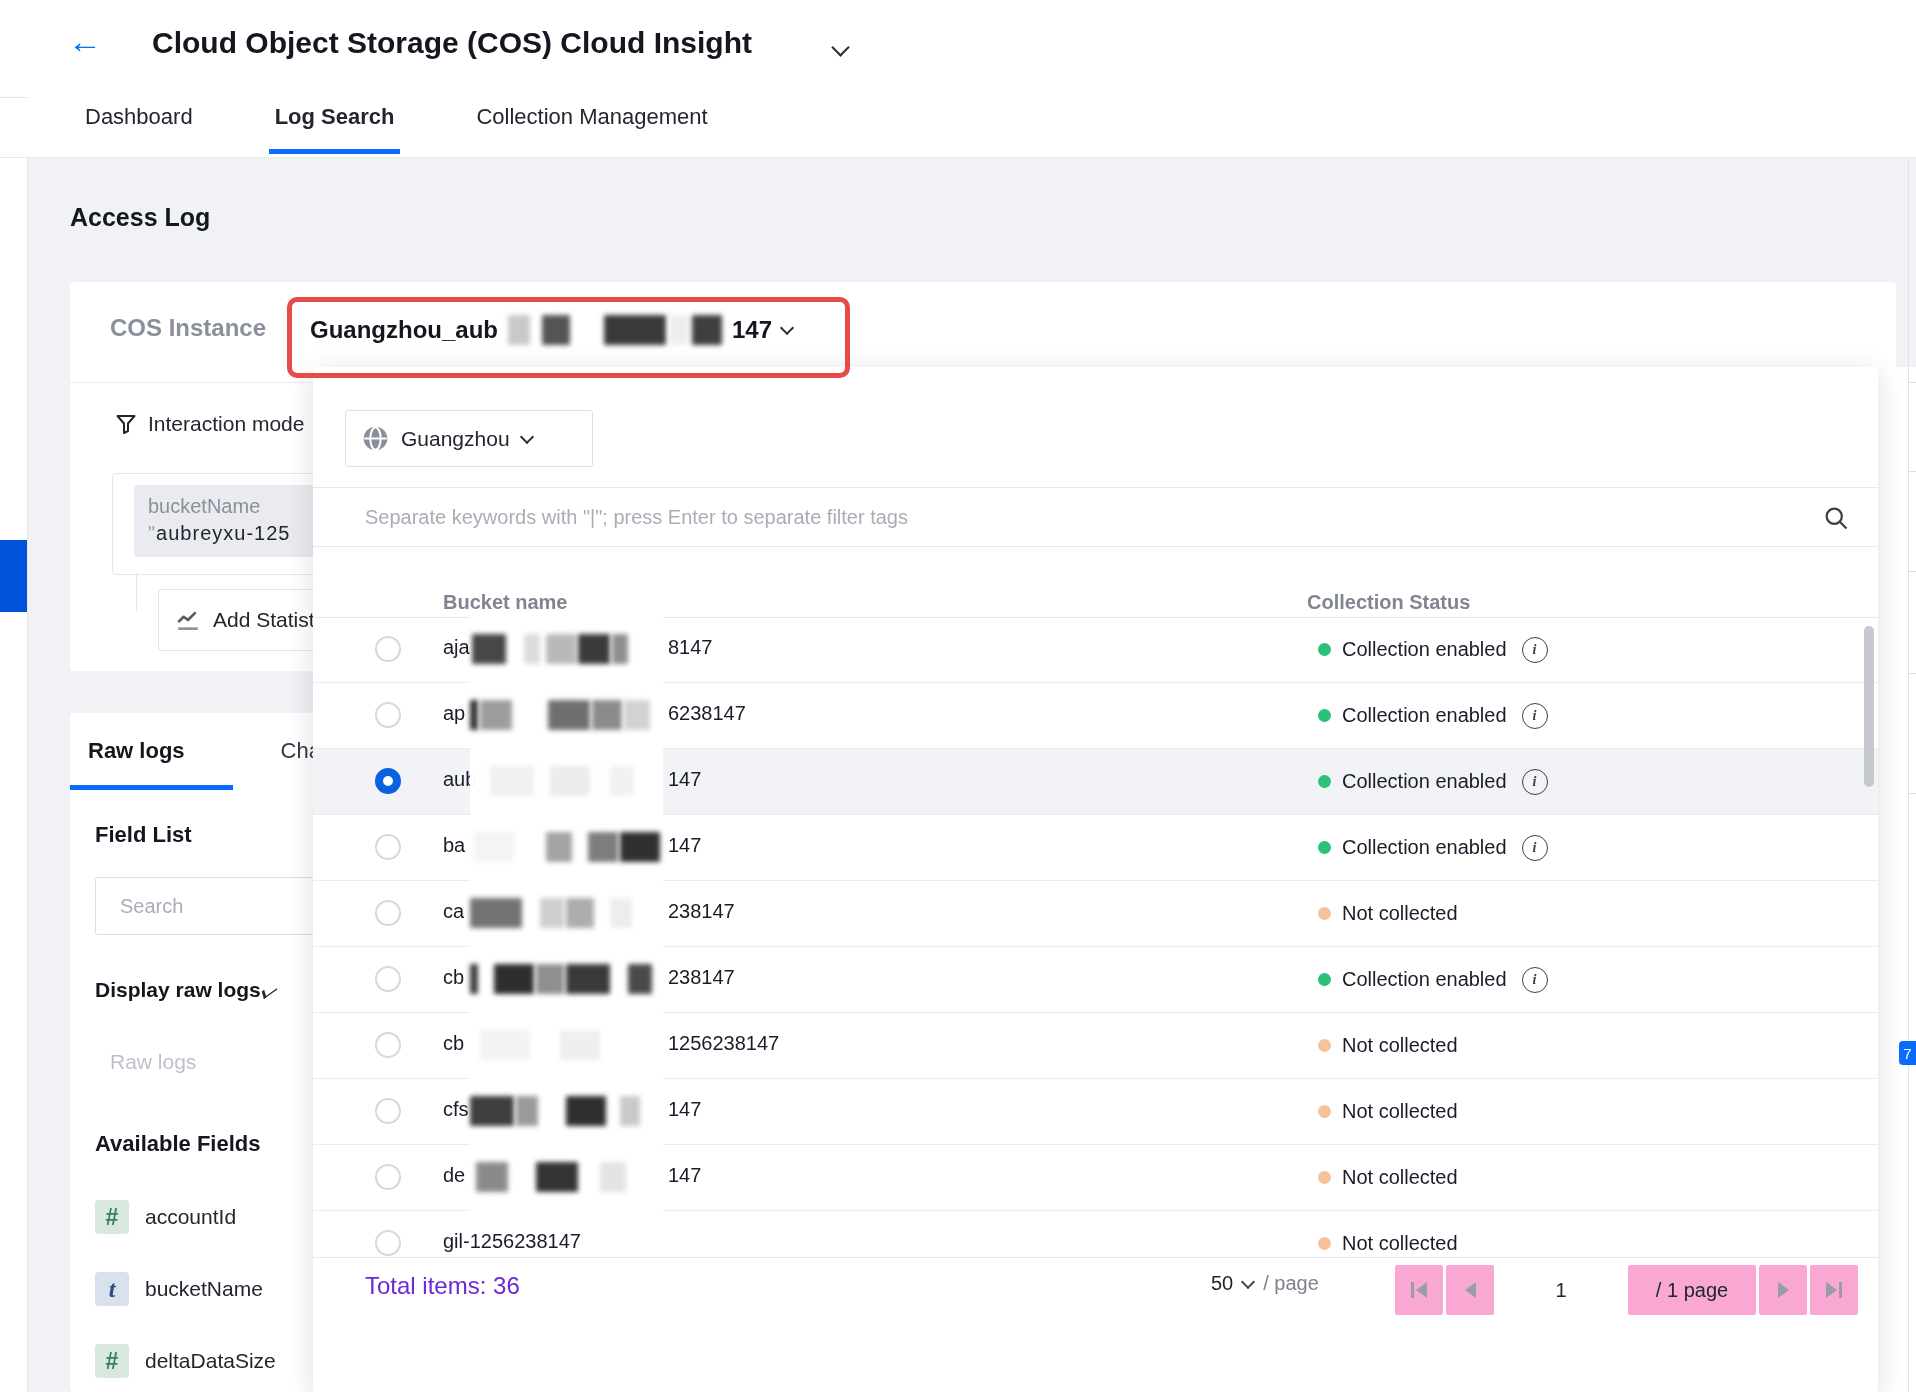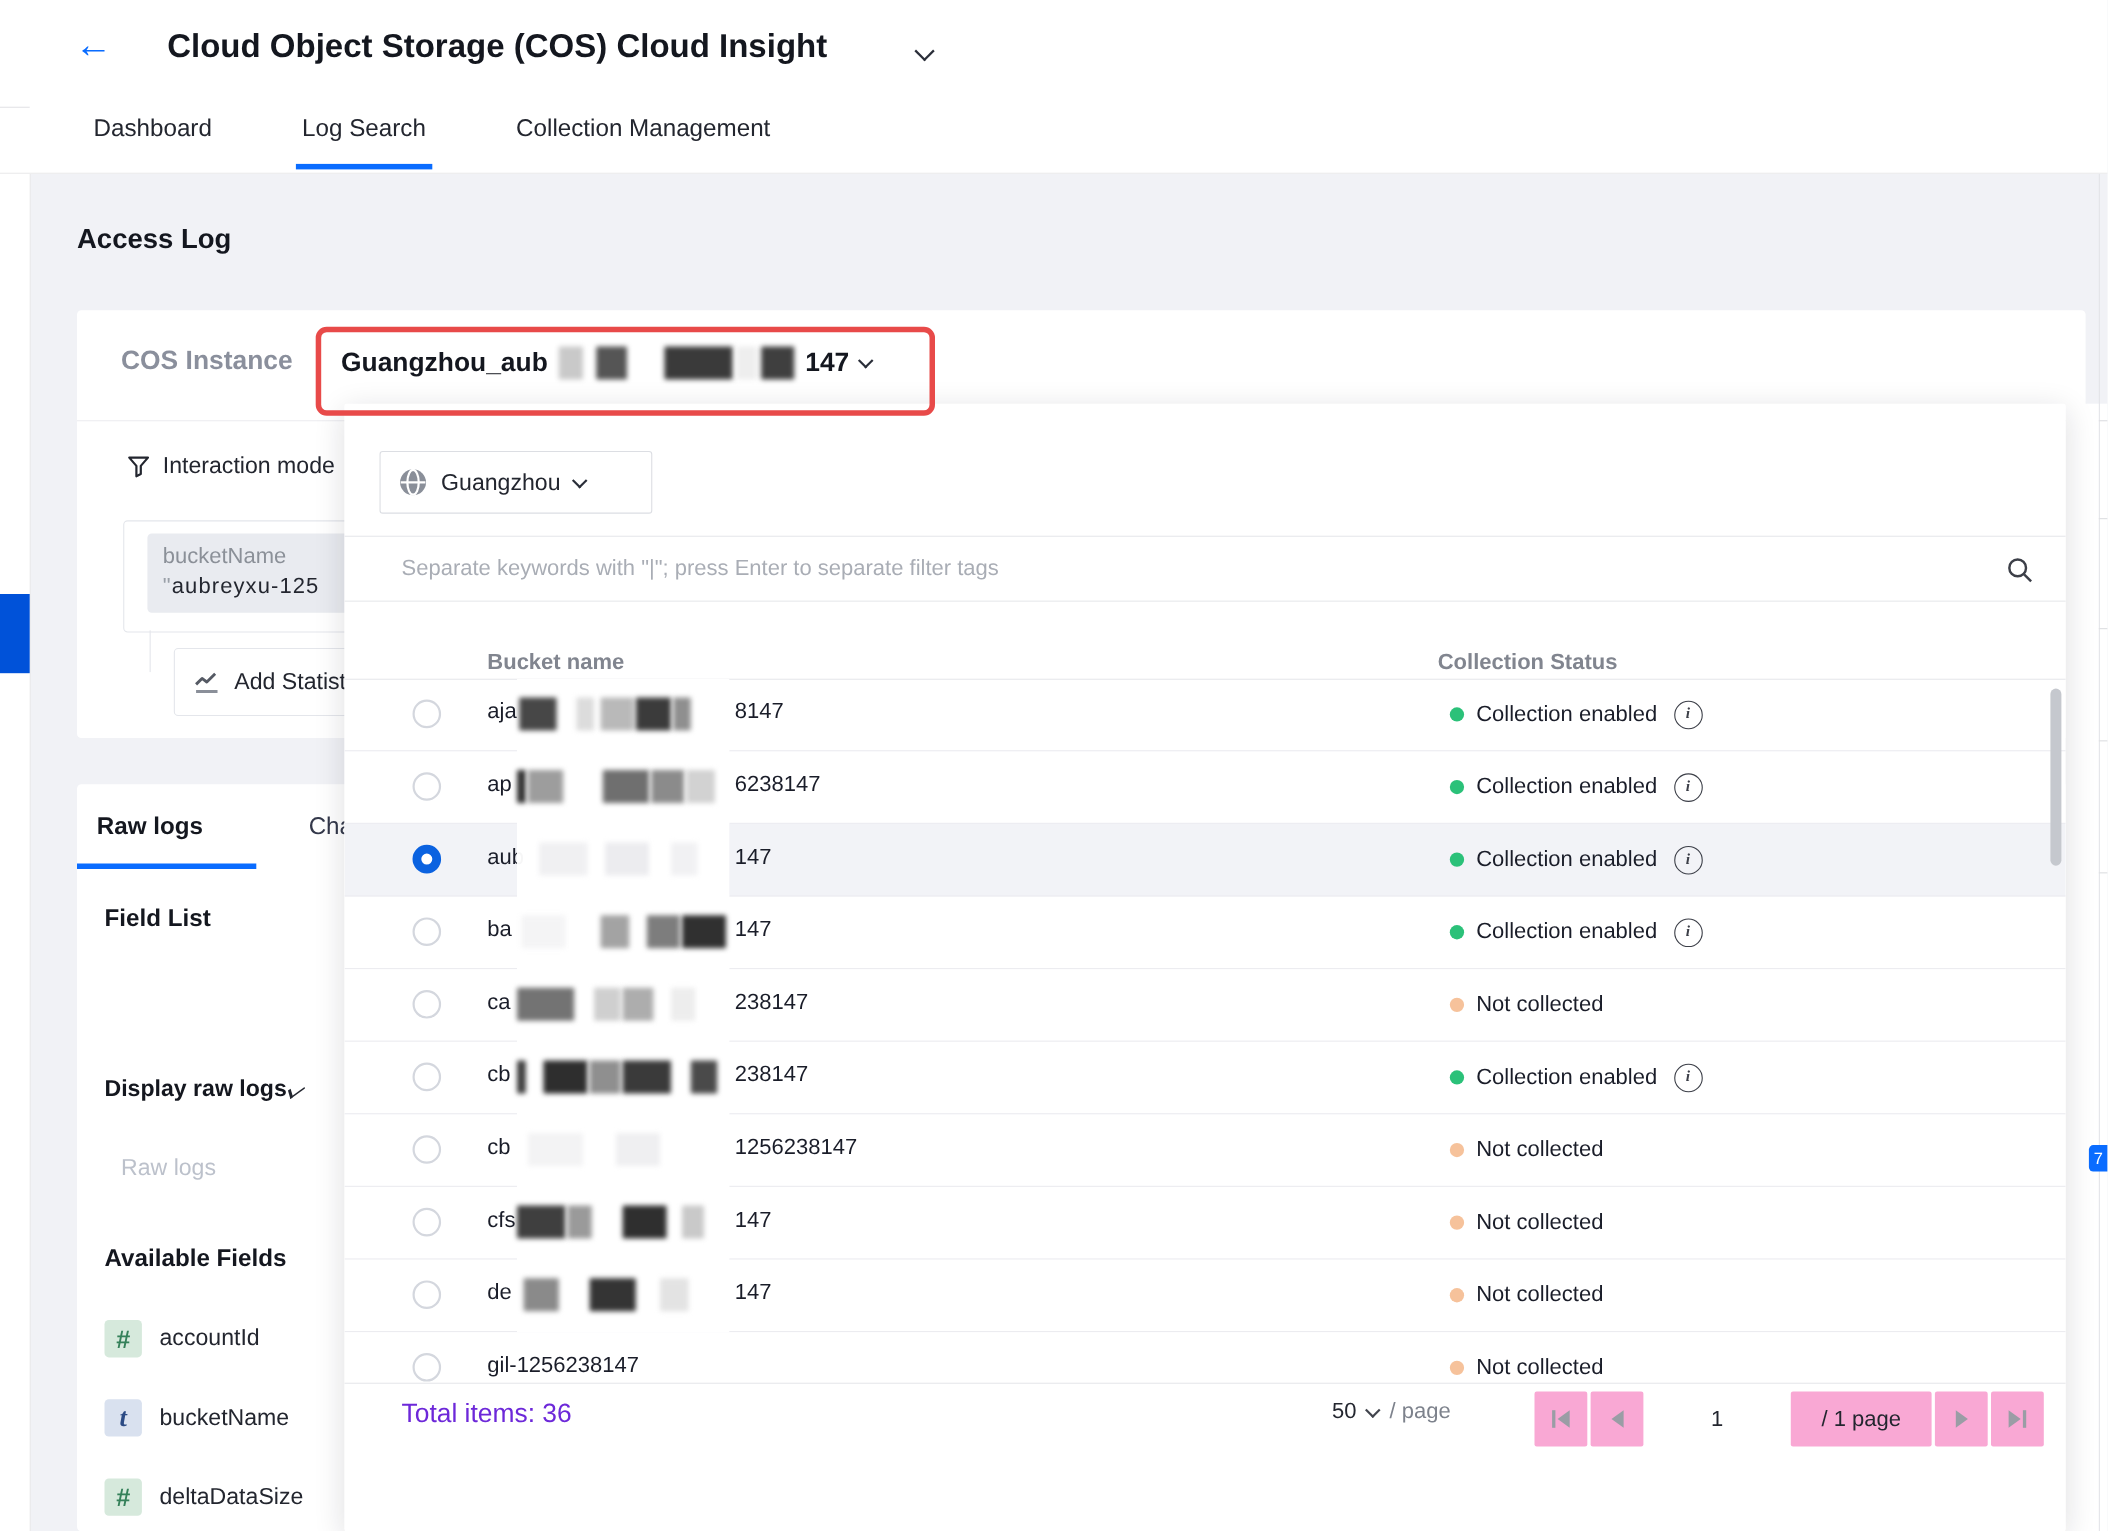--- a/index.html
+++ b/index.html
@@ -13,21 +13,21 @@
 
   
   .topbar{left:0;top:0;width:1916px;height:157px;background:#fff;border-bottom:1px solid #eaeaec;z-index:5;}
   .back-arrow{left:68px;top:24px;font-size:34px;color:#0a6cff;cursor:pointer;line-height:1;}
   .page-title{left:152px;top:26px;font-size:30px;font-weight:bold;color:#14171f;}
   .title-chev{left:834px;top:40px;}
   .chev{display:inline-block;width:11px;height:11px;border-right:2.5px solid #2a2e39;border-bottom:2.5px solid #2a2e39;transform:rotate(45deg);}
   .chev.small{width:8px;height:8px;border-width:2px;}
   .tabs{left:85px;top:104px;display:flex;gap:82px;font-size:22px;color:#23262f;}
   .tab{position:relative;padding-bottom:24px;cursor:pointer;}
-  .tab.active{font-weight:normal;}
+  .tab.active{font-weight:bold;}
   .tab.active:after{content:"";position:absolute;left:-6px;right:-6px;bottom:0;height:5px;background:#0a6cff;}
 
   
   .left-rail{left:0;top:157px;width:27px;height:1235px;background:#fff;border-right:1px solid #e6e6e9;z-index:1;}
   .rail-notch{left:0;top:97px;width:27px;height:1px;background:#e3e3e6;z-index:6;}
   .blue-bar{left:0;top:540px;width:27px;height:72px;background:#0052d9;z-index:7;}
 
   .section-title{left:70px;top:203px;font-size:25px;font-weight:bold;color:#14171f;z-index:2;}
 
   
@@ -179,20 +179,21 @@
   </div>
 </div>
 
 <div class="abs card2">
   <div class="abs rl-tabs" id="rl-tabs">
       <div class="rl-tab active">Raw logs</div>
       <div class="rl-tab">Charts</div>
     </div>
   <div class="abs rl-underline"></div>
   <div class="abs fl-title">Field List</div>
+  <div class="abs fl-search">Search</div>
   <div class="abs display-raw">
     <span>Display raw logs</span>
     <span class="chev"></span>
   </div>
   <div class="abs raw-ph">Raw logs</div>
   <div class="abs af-title">Available Fields</div>
   <div id="fields-mount">
       <div class="abs field-item" style="top: 487px;">
         <span class="field-icon num">#</span>
         <span class="field-name">accountId</span>

